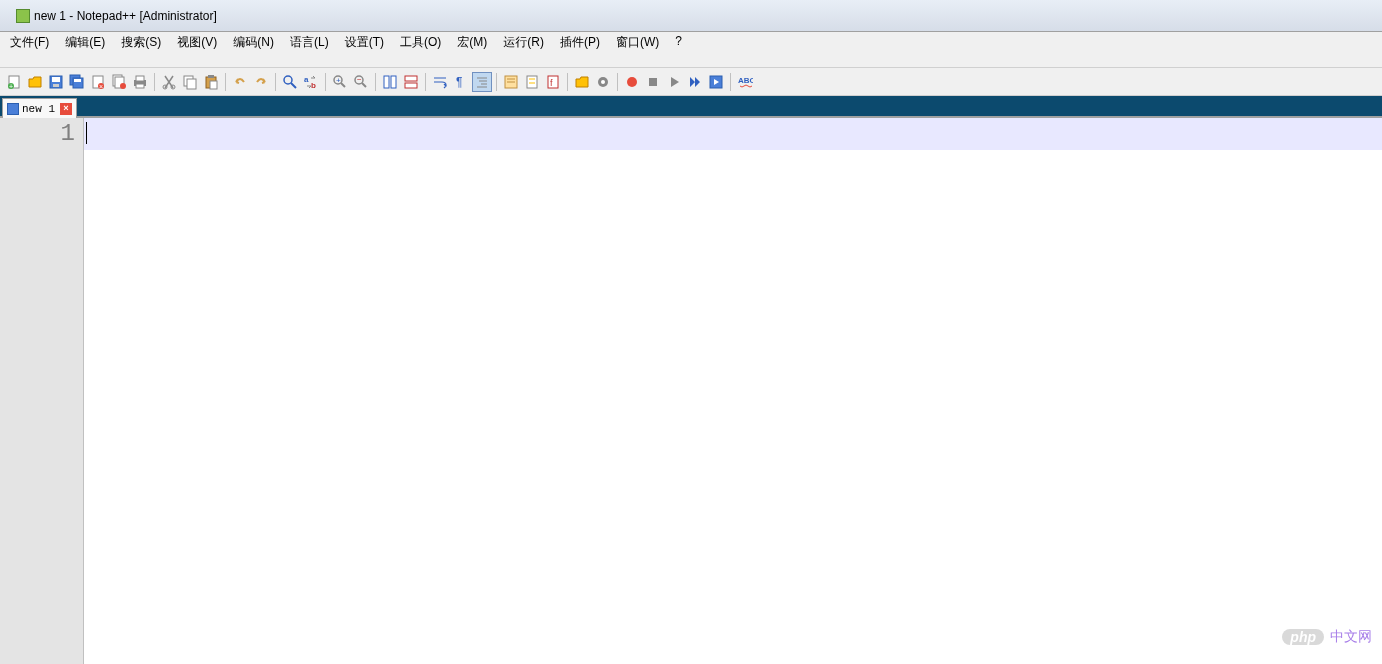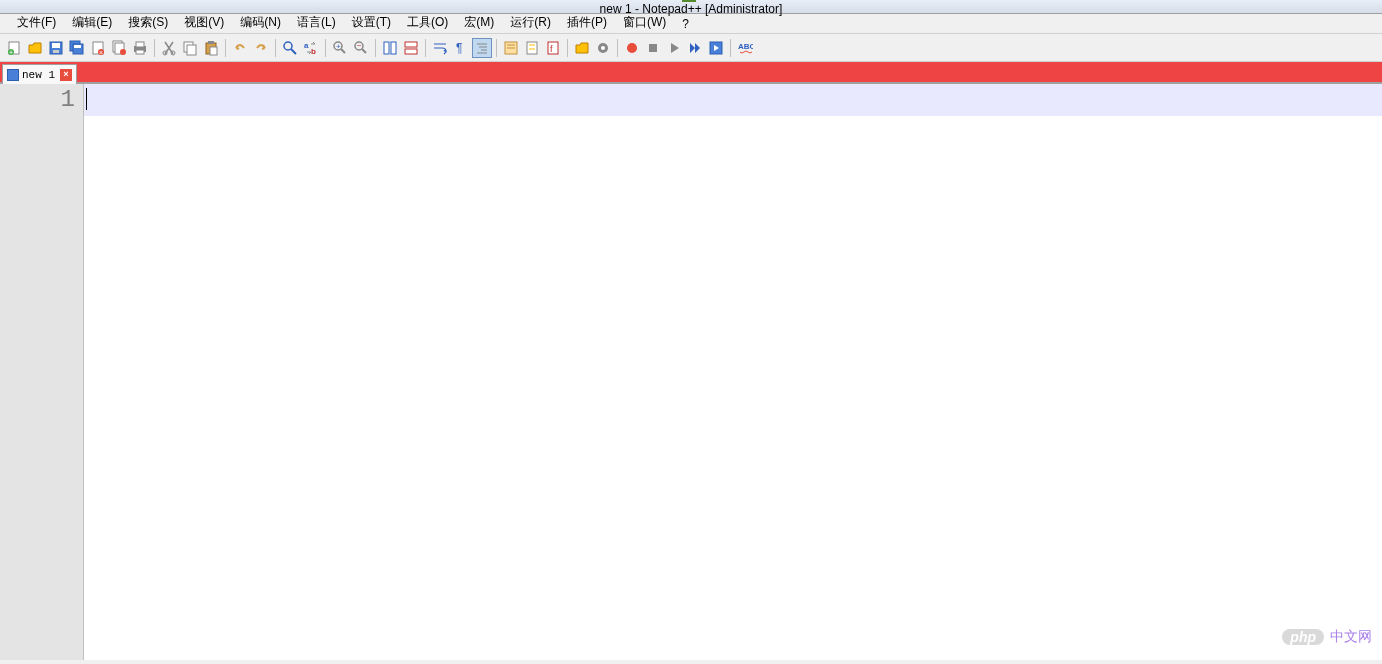--- a/index.html
+++ b/index.html
@@ -1,34 +1,34 @@
 <!DOCTYPE html>
 <html><head>
   <meta charset="utf-8">
   <style>
     * { margin: 0; padding: 0; box-sizing: border-box; }
     body { font-family: "Microsoft YaHei", SimSun, Tahoma, sans-serif; font-size: 12px; background: #f0f0f0; width: 1382px; height: 664px; overflow: hidden; user-select: none; }
     
     
-    .titlebar { height: 14px; background: linear-gradient(#e8eef6, #d6dde8); display: flex; align-items: center; padding: 0 8px; border-bottom: 1px solid #a0a0a0; flex-direction: column; }
+    .titlebar { height: 32px; background: linear-gradient(#e8eef6, #d6dde8); display: flex; align-items: center; padding: 0 16px; border-bottom: 1px solid #a0a0a0; }
     .titlebar-icon { width: 14px; height: 14px; background: #8bc34a; border: 1px solid #558b2f; margin-right: 4px; }
     .titlebar-text { color: #000; font-size: 12px; }
     
     
-    .menubar { height: 20px; background: #f0f0f0; display: flex; align-items: flex-end; padding: 0 9px; border-bottom: 1px solid #d0d0d0; }
+    .menubar { height: 36px; background: #f0f0f0; display: flex; align-items: flex-start; padding: 0 2px; border-bottom: 1px solid #d0d0d0; }
     .menu-item { padding: 2px 8px; cursor: default; font-size: 12px; }
     
     
     .toolbar { height: 28px; background: #f0f0f0; display: flex; align-items: center; padding: 2px 4px; border-bottom: 1px solid #d0d0d0; gap: 1px; }
     .tb-btn { width: 20px; height: 20px; display: flex; align-items: center; justify-content: center; cursor: default; position: relative; }
     .tb-sep { width: 1px; height: 18px; background: #c0c0c0; margin: 0 3px; }
     .tb-btn.active { border: 1px solid #7090c0; background: #c0d8f0; }
     
     
-    .tabbar { height: 22px; background: #ef4444; display: flex; padding: 0 2px; border-bottom: 2px solid #a0a0a0; }
+    .tabbar { height: 22px; background: #0c4a6e; display: flex; padding: 0 2px; border-bottom: 2px solid #a0a0a0; }
     .tab { height: 20px; background: #f8f8f8; border: 1px solid #a0a0a0; border-bottom: none; display: flex; align-items: center; padding: 0 4px; gap: 3px; font-family: "Courier New", monospace; font-size: 11px; position: relative; top: 2px; }
     .tab-icon { width: 12px; height: 12px; background: #4a7fd8; border: 1px solid #2b5fb0; }
     .tab-close { width: 12px; height: 12px; background: #e74c3c; display: flex; align-items: center; justify-content: center; color: white; font-size: 9px; font-weight: bold; cursor: pointer; margin-left: 2px; }
     
     
     .editor-container { display: flex; height: calc(100% - 88px); background: #fff; }
     .gutter { width: 84px; background: #e4e4e4; text-align: right; padding-right: 8px; padding-top: 2px; font-family: "Courier New", monospace; font-size: 24px; color: #808080; border-right: 1px solid #c0c0c0; }
     .editor { flex: 1; background: #fff; position: relative; }
     .line { height: 32px; }
     .line.active { background: #e8e8ff; }

